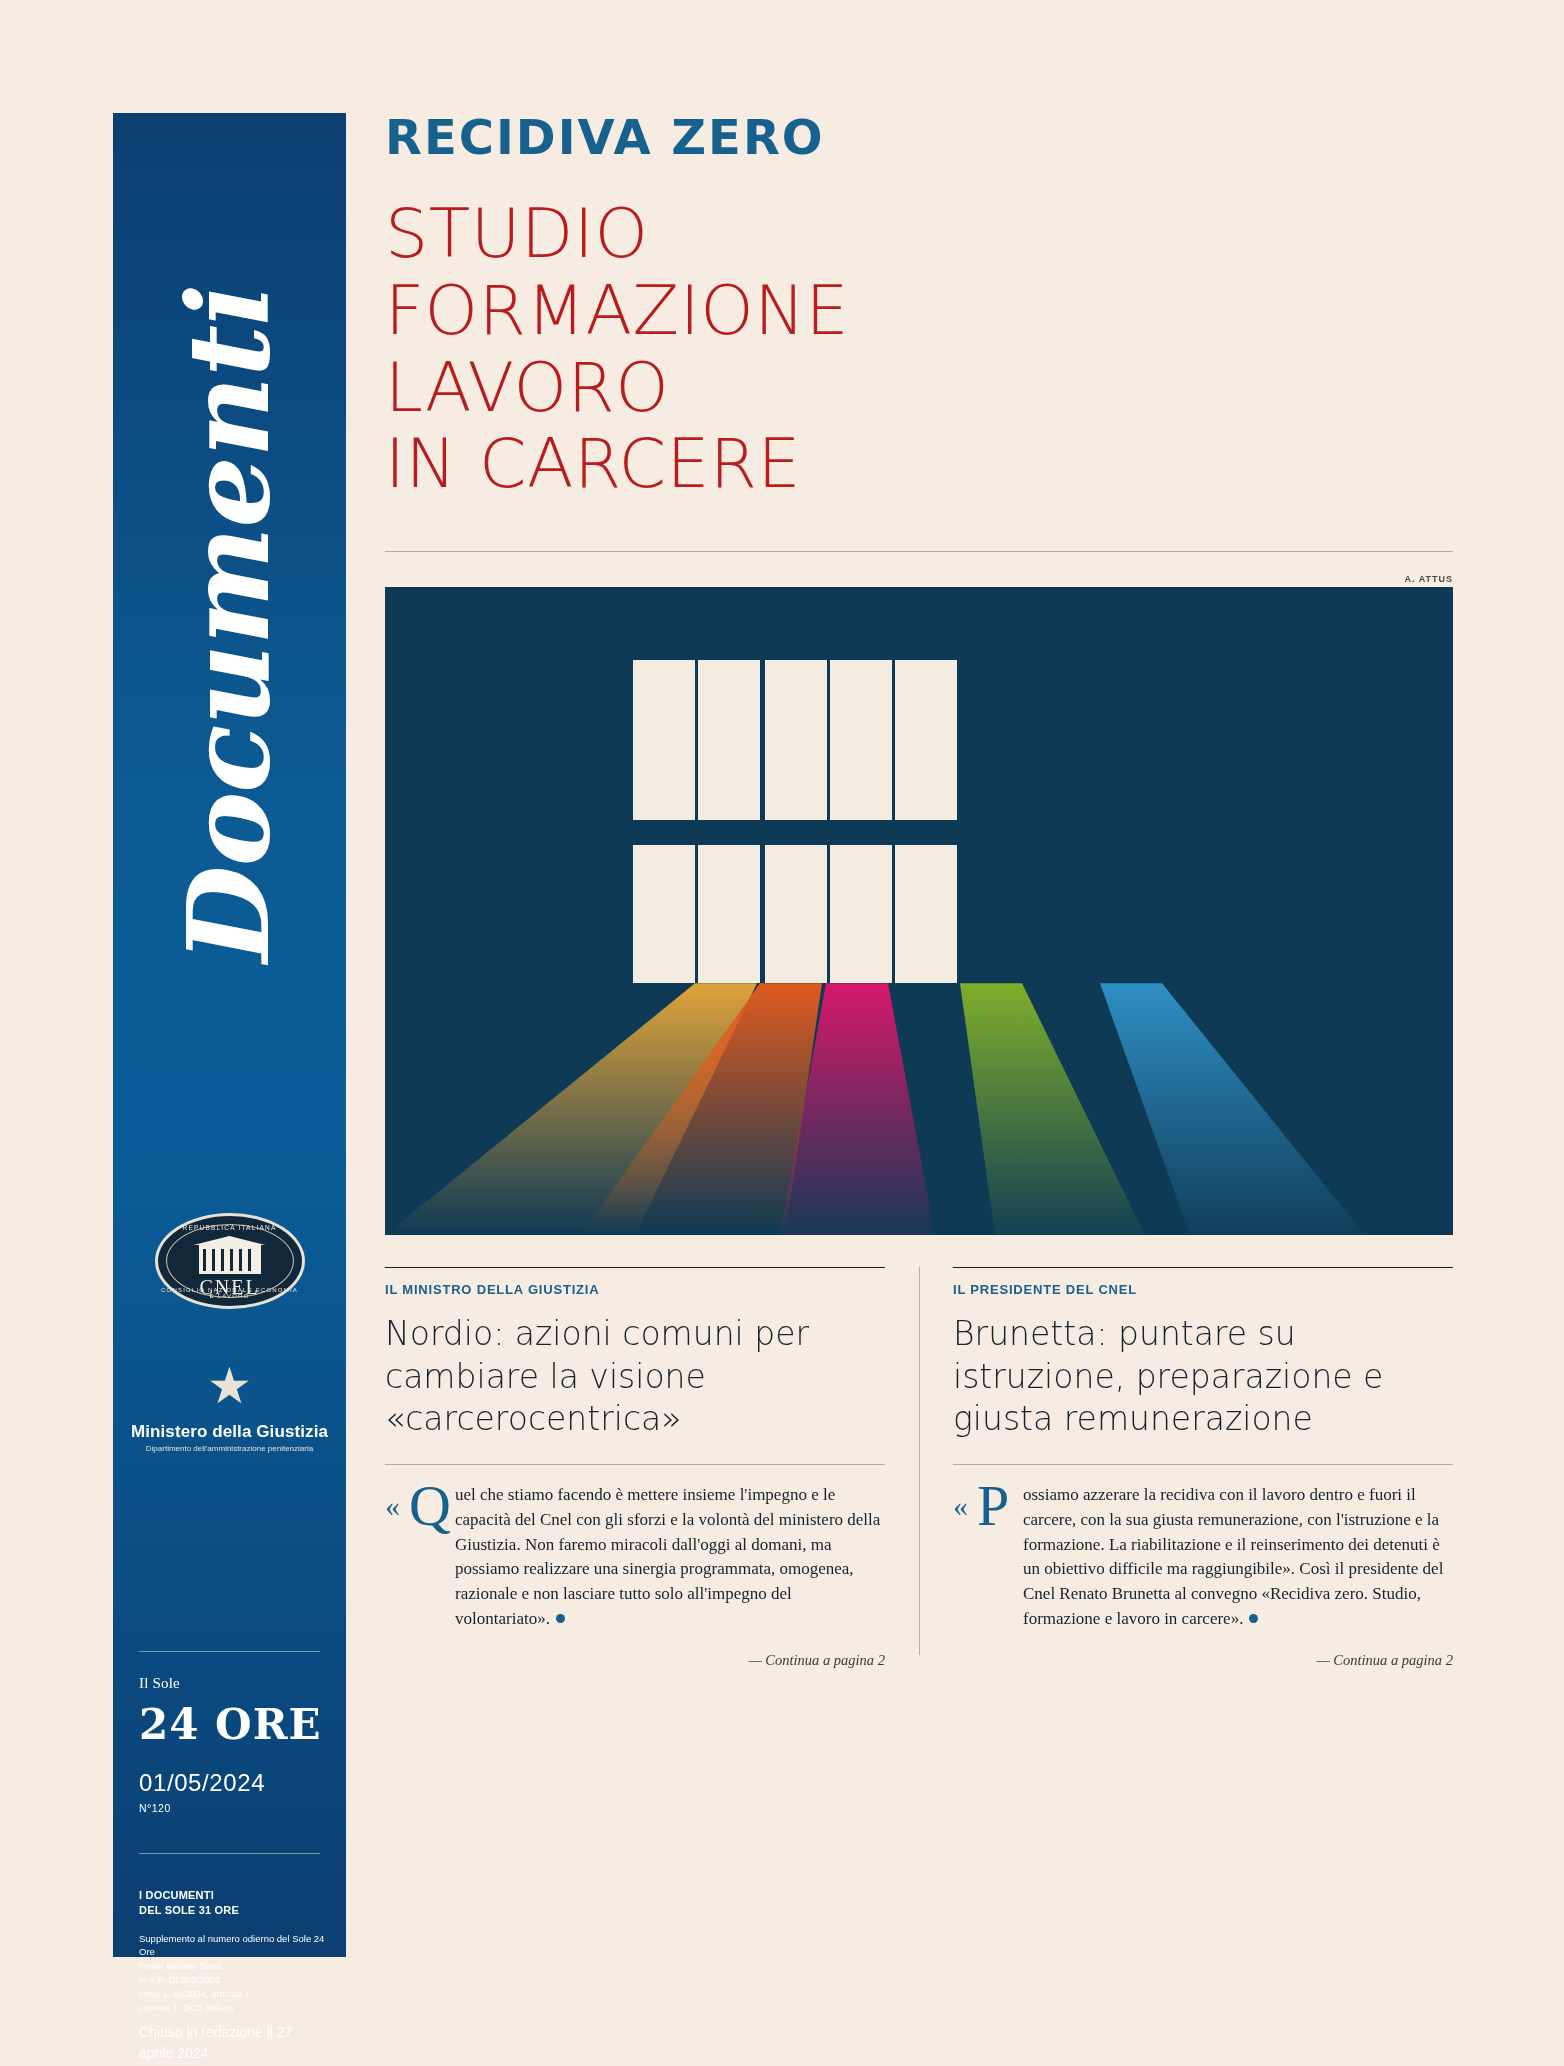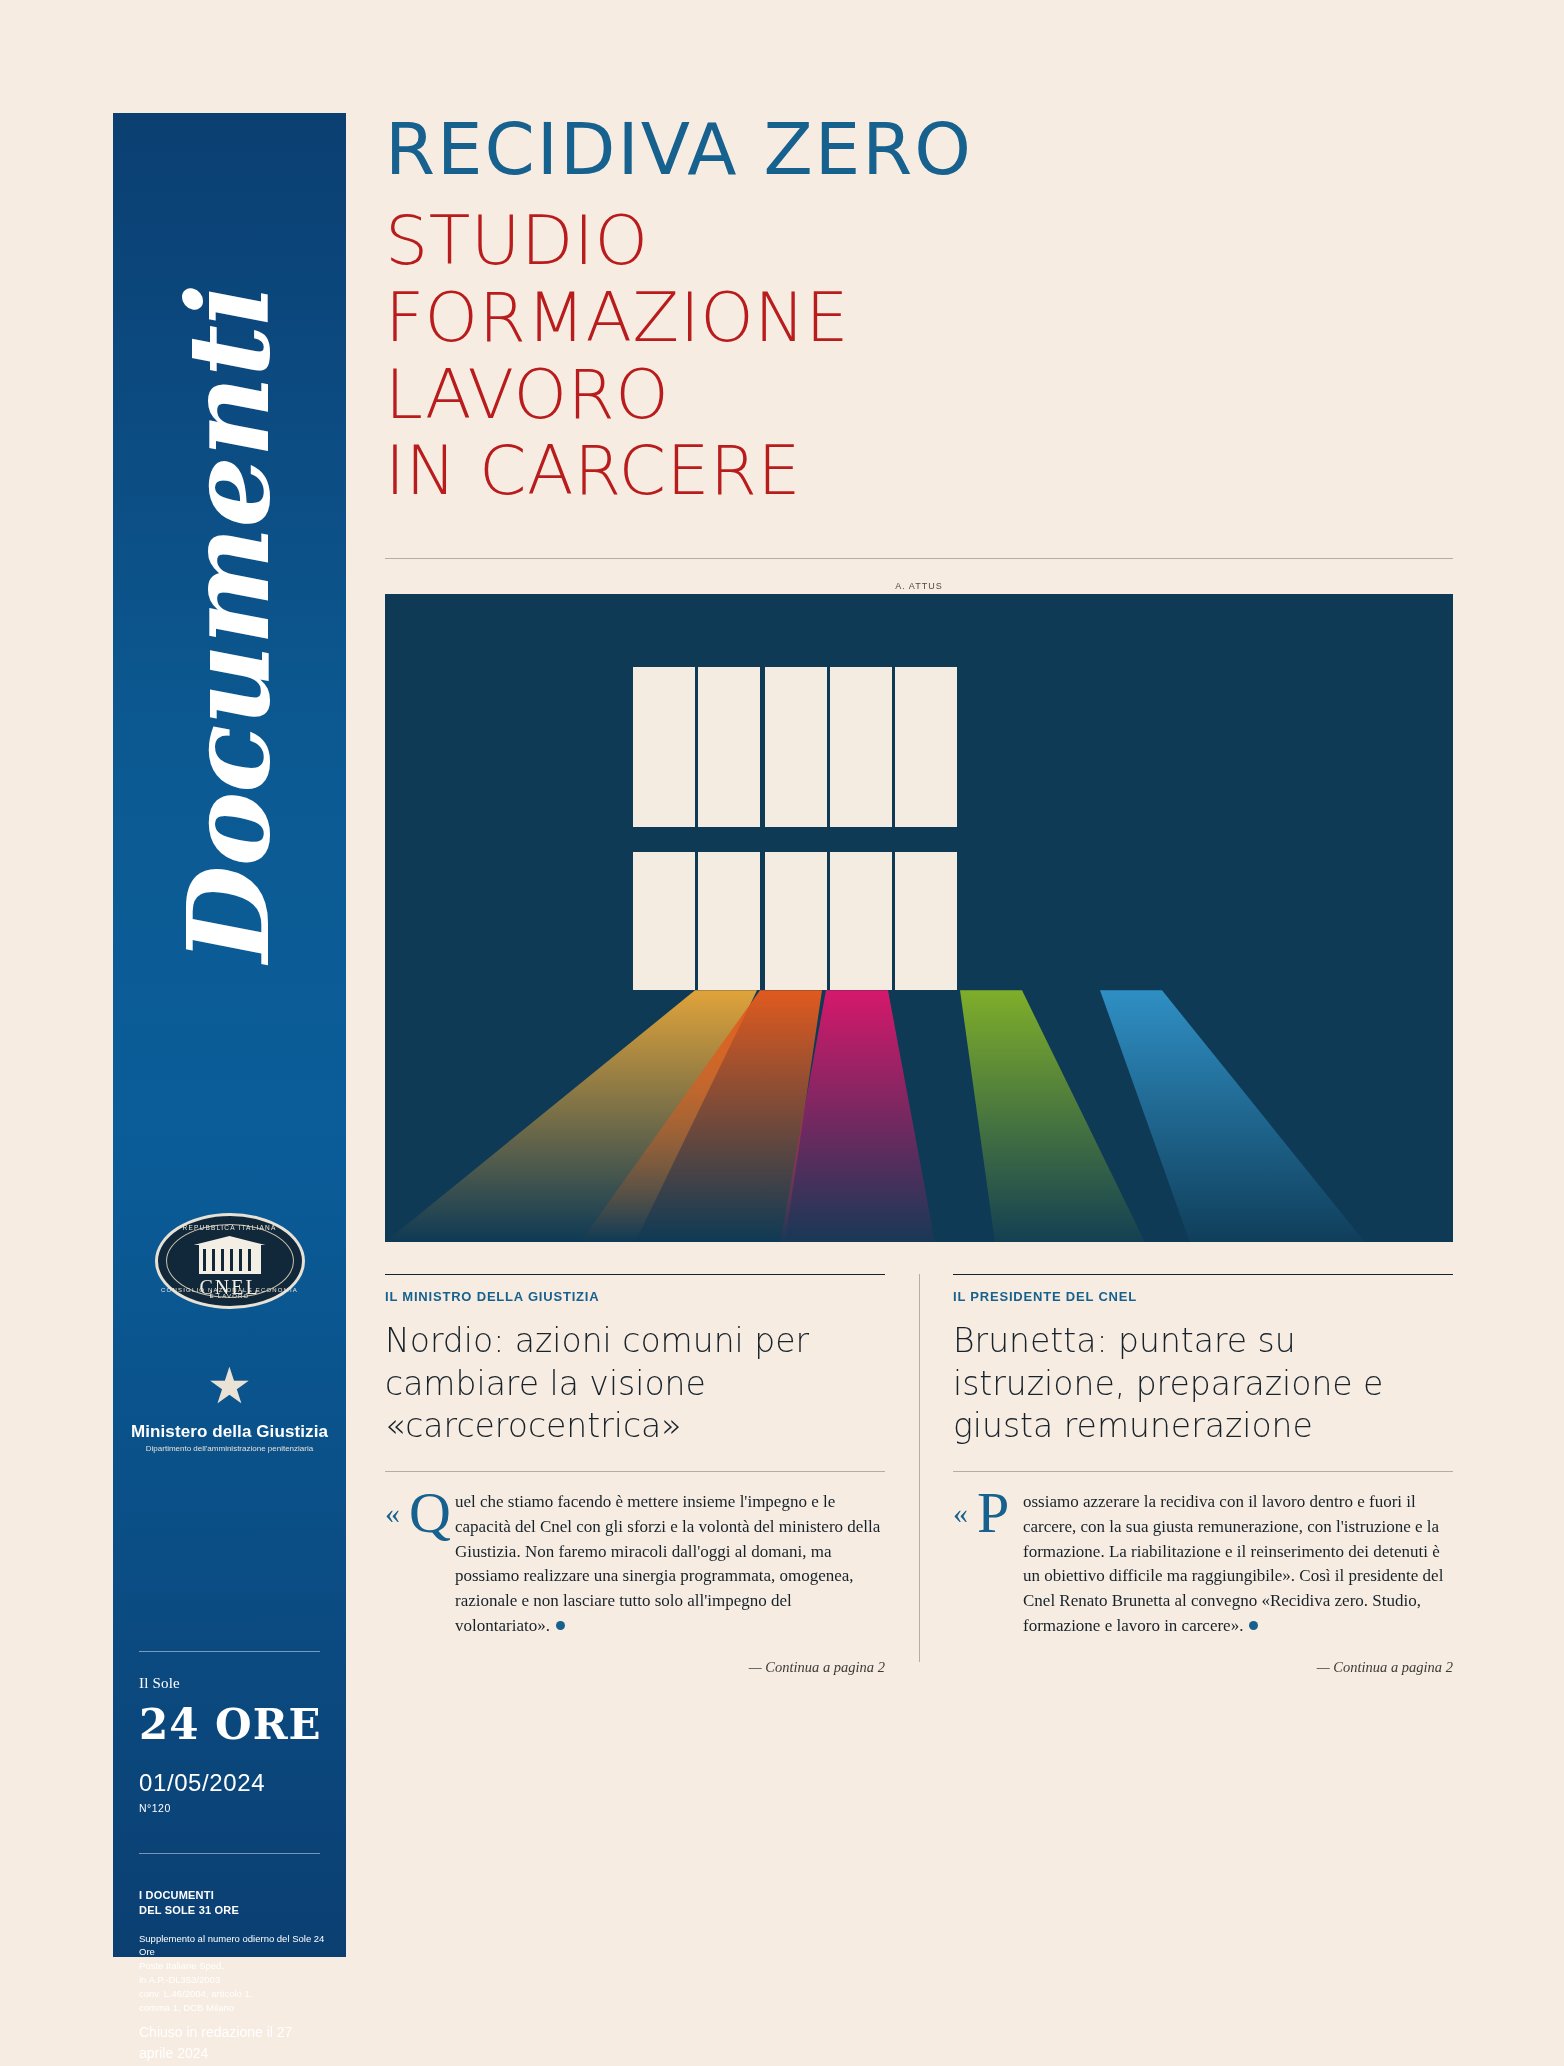--- a/index.html
+++ b/index.html
@@ -231,26 +231,26 @@
   
   .main {
     position: absolute;
     left: 385px;
     top: 113px;
     width: 1068px;
   }
 
   .kicker {
     font-family: "DejaVu Sans", "Liberation Sans", sans-serif;
-    font-weight: 400;
-    font-size: 72px;
+    font-weight: 700;
+    font-size: 48px;
     letter-spacing: 2px;
     color: #17618f;
     line-height: 1;
-    margin: 0 0 18px 0;
+    margin: 0 0 35px 0;
   }
   .headline {
     font-family: "DejaVu Sans", "Liberation Sans", sans-serif;
     font-weight: 300;
     font-size: 68px;
     line-height: 1.13;
     letter-spacing: 0.5px;
     color: #b91c1c;
     margin: 0;
   }
@@ -263,25 +263,26 @@
 
   .standfirst {
     font-size: 20.5px;
     line-height: 1.52;
     font-weight: bold;
     color: #16222b;
     margin: 0;
   }
 
   .credit {
-    text-align: center;
+    text-align: right;
     font-size: 9px;
     letter-spacing: 1px;
     color: #4d4a45;
     margin: 14px 0 3px 0;
+    font-weight: bold;
   }
 
   
   .art {
     position: relative;
     width: 1068px;
     height: 648px;
     background: #0e3a55;
     overflow: hidden;
   }

